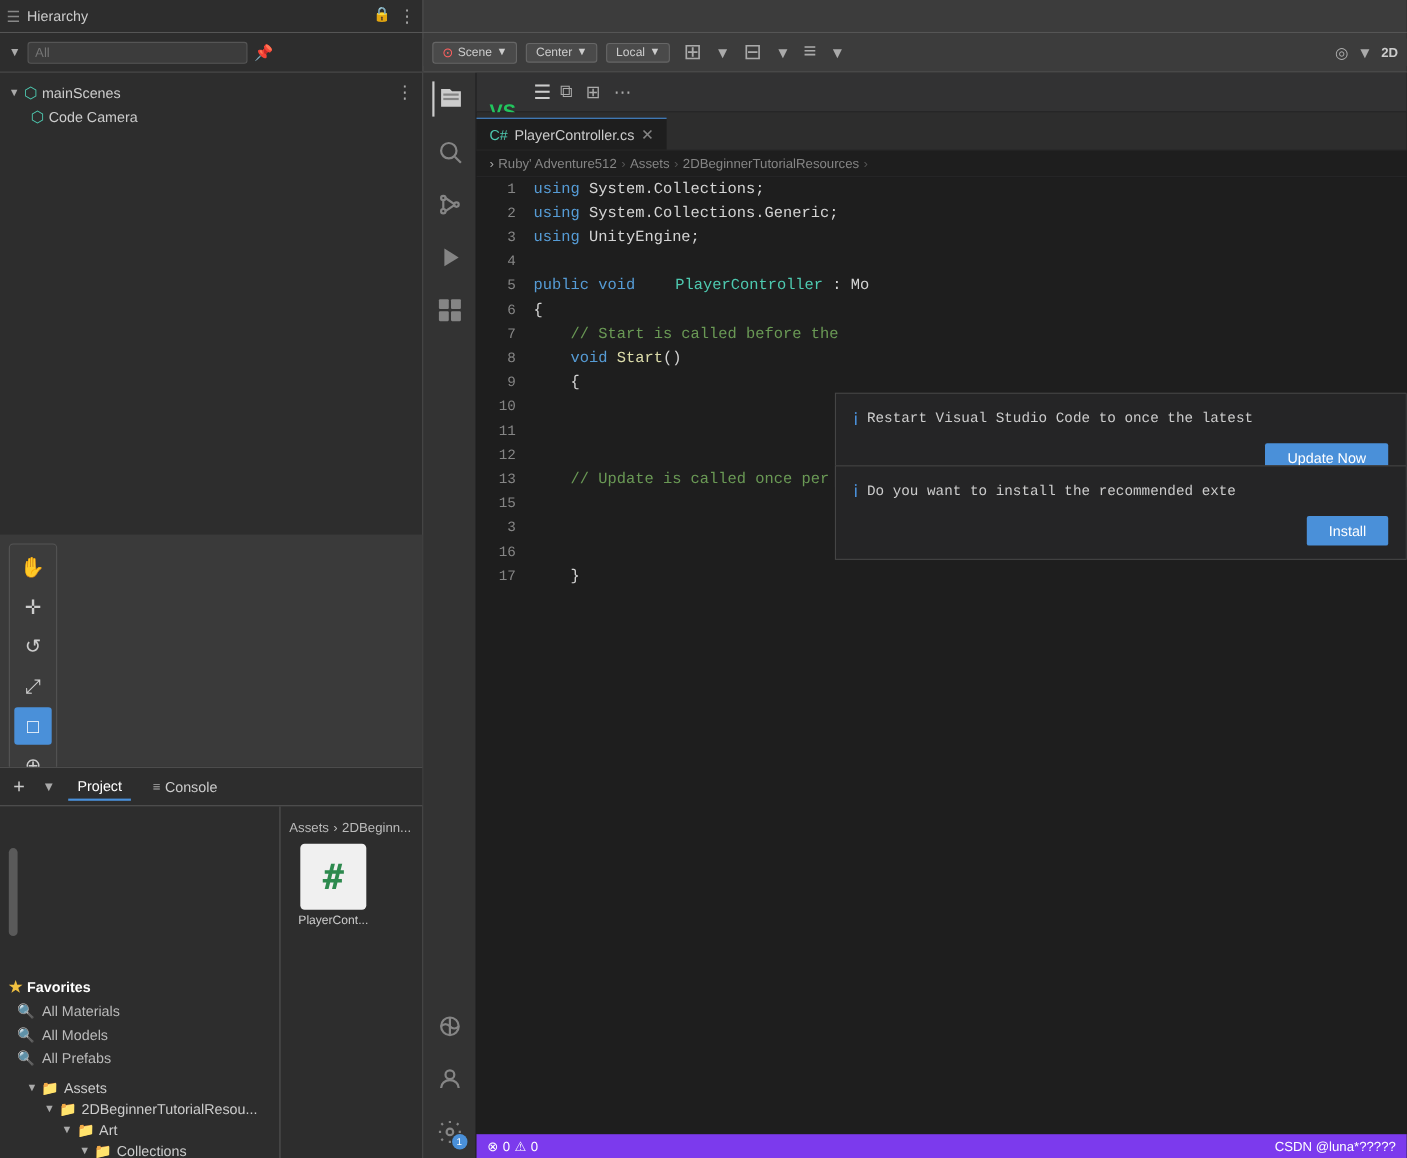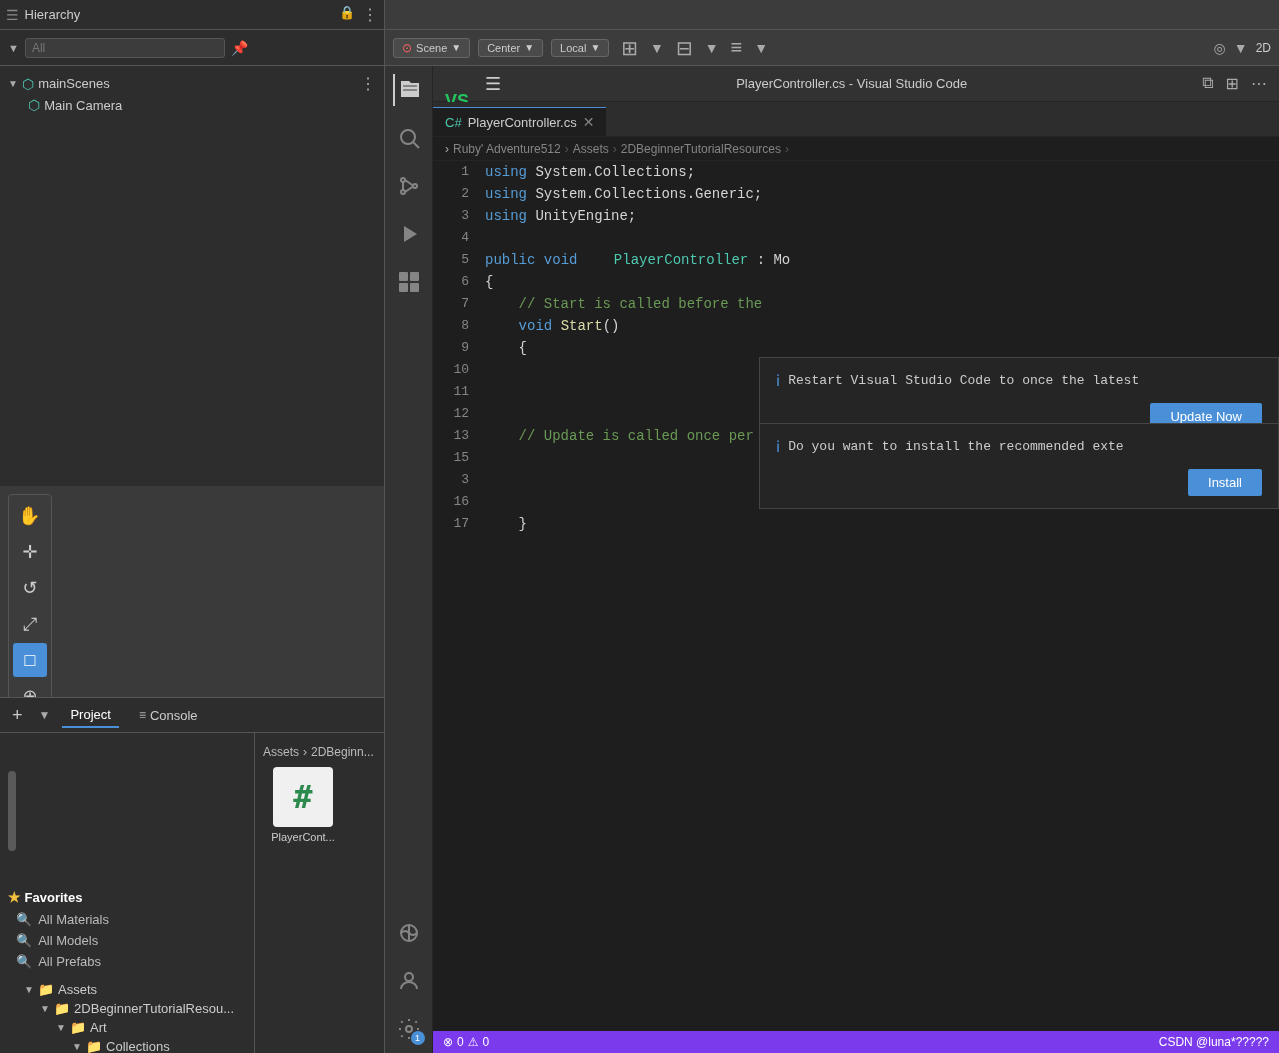--- a/index.html
+++ b/index.html
@@ -9,21 +9,21 @@
     .unity-top { display: flex; height: 30px; background: #3c3c3c; align-items: center; border-bottom: 1px solid #555; }
     .hierarchy-header { width: 385px; display: flex; align-items: center; background: #2d2d2d; height: 100%; padding: 0 6px; border-right: 1px solid #555; }
     .hierarchy-title { color: #ccc; font-size: 13px; font-weight: 500; flex: 1; }
     .header-icons { display: flex; gap: 6px; color: #aaa; font-size: 14px; }
 
     
     .tabs-row { display: flex; height: 36px; background: #3c3c3c; align-items: center; border-bottom: 1px solid #555; }
     .scene-game-tabs { width: 385px; display: flex; align-items: center; height: 100%; background: #2d2d2d; border-right: 1px solid #555; }
     .toolbar-right { flex: 1; display: flex; align-items: center; padding: 0 8px; gap: 8px; background: #3c3c3c; }
     .toolbar-btn { background: #4a4a4a; border: 1px solid #666; color: #ccc; font-size: 11px; padding: 2px 8px; border-radius: 3px; display: flex; align-items: center; gap: 4px; cursor: pointer; }
-    .toolbar-2d { color: #ccc; font-size: 12px; font-weight: normal; margin-left: auto; }
+    .toolbar-2d { color: #ccc; font-size: 12px; font-weight: bold; margin-left: auto; }
 
     
     .main-area { display: flex; flex: 1; overflow: hidden; }
 
     
     .left-panel { width: 385px; display: flex; flex-direction: column; background: #2d2d2d; border-right: 1px solid #555; }
 
     
     .hierarchy-content { flex: 0 0 420px; overflow: hidden; padding: 6px 0; }
     .search-input { background: #3c3c3c; border: 1px solid #555; color: #ccc; font-size: 12px; padding: 2px 6px; border-radius: 3px; width: 200px; }
@@ -173,21 +173,21 @@
 
       <div class="hierarchy-item">
         <span class="h-arrow">▼</span>
         <span style="color:#4ec9b0;font-size:14px;">⬡</span>
         <span>mainScenes</span>
         <span class="h-more">⋮</span>
       </div>
 
       <div class="hierarchy-item" style="padding-left:28px;">
         <span style="color:#4ec9b0;font-size:14px;">⬡</span>
-        <span>Main Camera</span>
+        <span>Code Camera</span>
       </div>
     </div>
 
     <div class="scene-viewport" style="flex:1;min-height:0;">
       <div class="tool-overlay">
         <div class="tool-btn" title="Hand Tool">✋</div>
         <div class="tool-btn" title="Move Tool">✛</div>
         <div class="tool-btn" title="Rotate Tool">↺</div>
         <div class="tool-btn" title="Scale Tool">⤢</div>
         <div class="tool-btn active" title="Rect Tool">□</div>
@@ -331,21 +331,20 @@
         </svg>
       <div class="badge">1</div>
     </div>
   </div>
 
   <div class="vscode-main">
 
     <div class="vscode-titlebar">
       <span class="vs-logo" style="color:#22c55e;font-weight:bold;font-size:18px;margin-top:36px;">VS</span>
       <span class="hamburger">☰</span>
-      <span class="vs-title">PlayerController.cs - Visual Studio Code</span>
       <div class="vs-window-icons">
         <span>⧉</span>
         <span>⊞</span>
         <span>⋯</span>
       </div>
     </div>
 
     <div class="file-tabs">
       <div class="file-tab active">
         <span class="file-tab-icon" style="color:#4ec9b0;font-size:13px;">C#</span>

